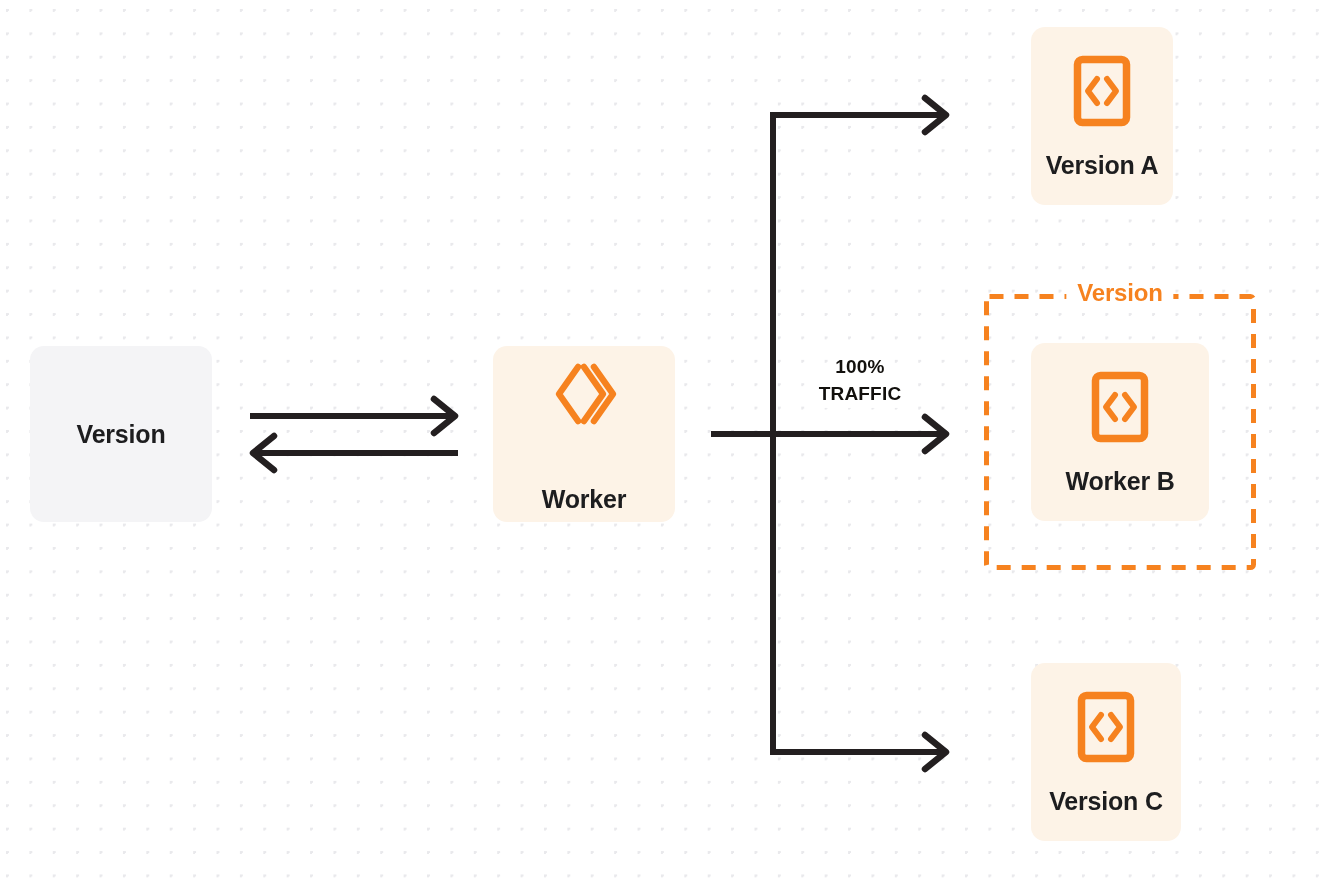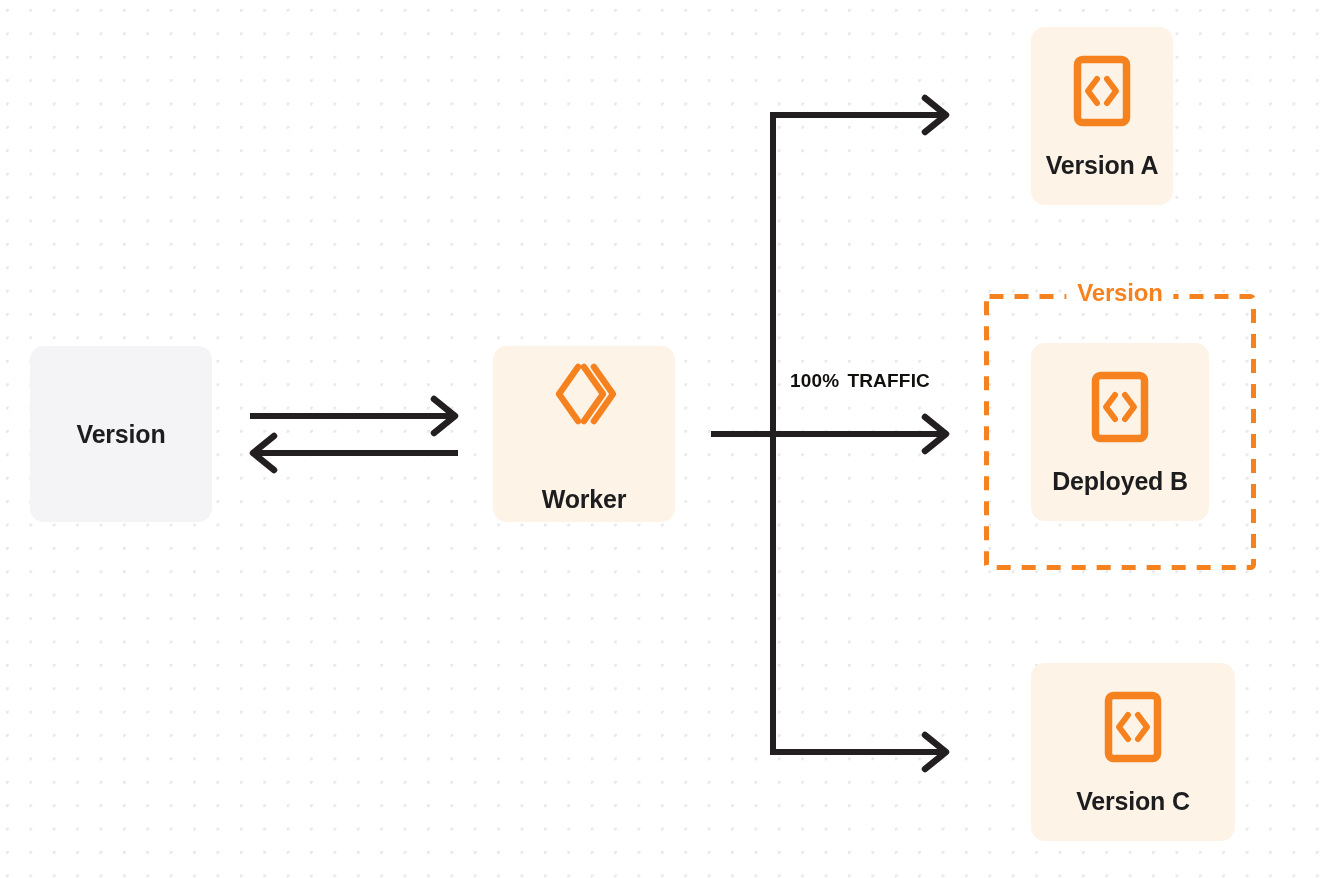--- a/index.html
+++ b/index.html
@@ -93,21 +93,21 @@
     color: #f6821f;
     letter-spacing: -0.2px;
     line-height: 30px;
     white-space: nowrap;
   }
 
   
   #traffic-label {
     position: absolute;
     display: flex;
-    flex-direction: row;
+    flex-direction: column;
     align-items: center;
     justify-content: center;
     text-align: center;
     line-height: 1.42;
     white-space: nowrap;
   }
   #traffic-label .traffic-line {
     font-size: 19px;
     font-weight: bold;
     color: #12100d;
@@ -195,25 +195,25 @@
     <span id="deployed-group-label">Version</span>
 
     <div class="node node-orange" style="left:47px; top:49px; width:178px; height:178px;">
       <span class="node-icon">
         <svg width="58" height="72" viewBox="0 0 58 72" xmlns="http://www.w3.org/2000/svg">
           <rect x="4.5" y="4.5" width="49" height="63" rx="5" ry="5" fill="none" stroke="#f6821f" stroke-width="7.5"></rect>
           <path d="M 24 24 L 15 36 L 24 48" fill="none" stroke="#f6821f" stroke-width="6" stroke-linecap="round" stroke-linejoin="round"></path>
           <path d="M 34 24 L 43 36 L 34 48" fill="none" stroke="#f6821f" stroke-width="6" stroke-linecap="round" stroke-linejoin="round"></path>
         </svg>
       </span>
-      <span class="node-label">Deployed B</span>
+      <span class="node-label">Worker B</span>
     </div>
   </div>
 
-  <div class="node node-orange" style="left:1031px; top:663px; width:204px; height:178px;">
+  <div class="node node-orange" style="left:1031px; top:663px; width:150px; height:178px;">
     <span class="node-icon">
       <svg width="58" height="72" viewBox="0 0 58 72" xmlns="http://www.w3.org/2000/svg">
         <rect x="4.5" y="4.5" width="49" height="63" rx="5" ry="5" fill="none" stroke="#f6821f" stroke-width="7.5"></rect>
         <path d="M 24 24 L 15 36 L 24 48" fill="none" stroke="#f6821f" stroke-width="6" stroke-linecap="round" stroke-linejoin="round"></path>
         <path d="M 34 24 L 43 36 L 34 48" fill="none" stroke="#f6821f" stroke-width="6" stroke-linecap="round" stroke-linejoin="round"></path>
       </svg>
     </span>
     <span class="node-label">Version C</span>
   </div>
 

